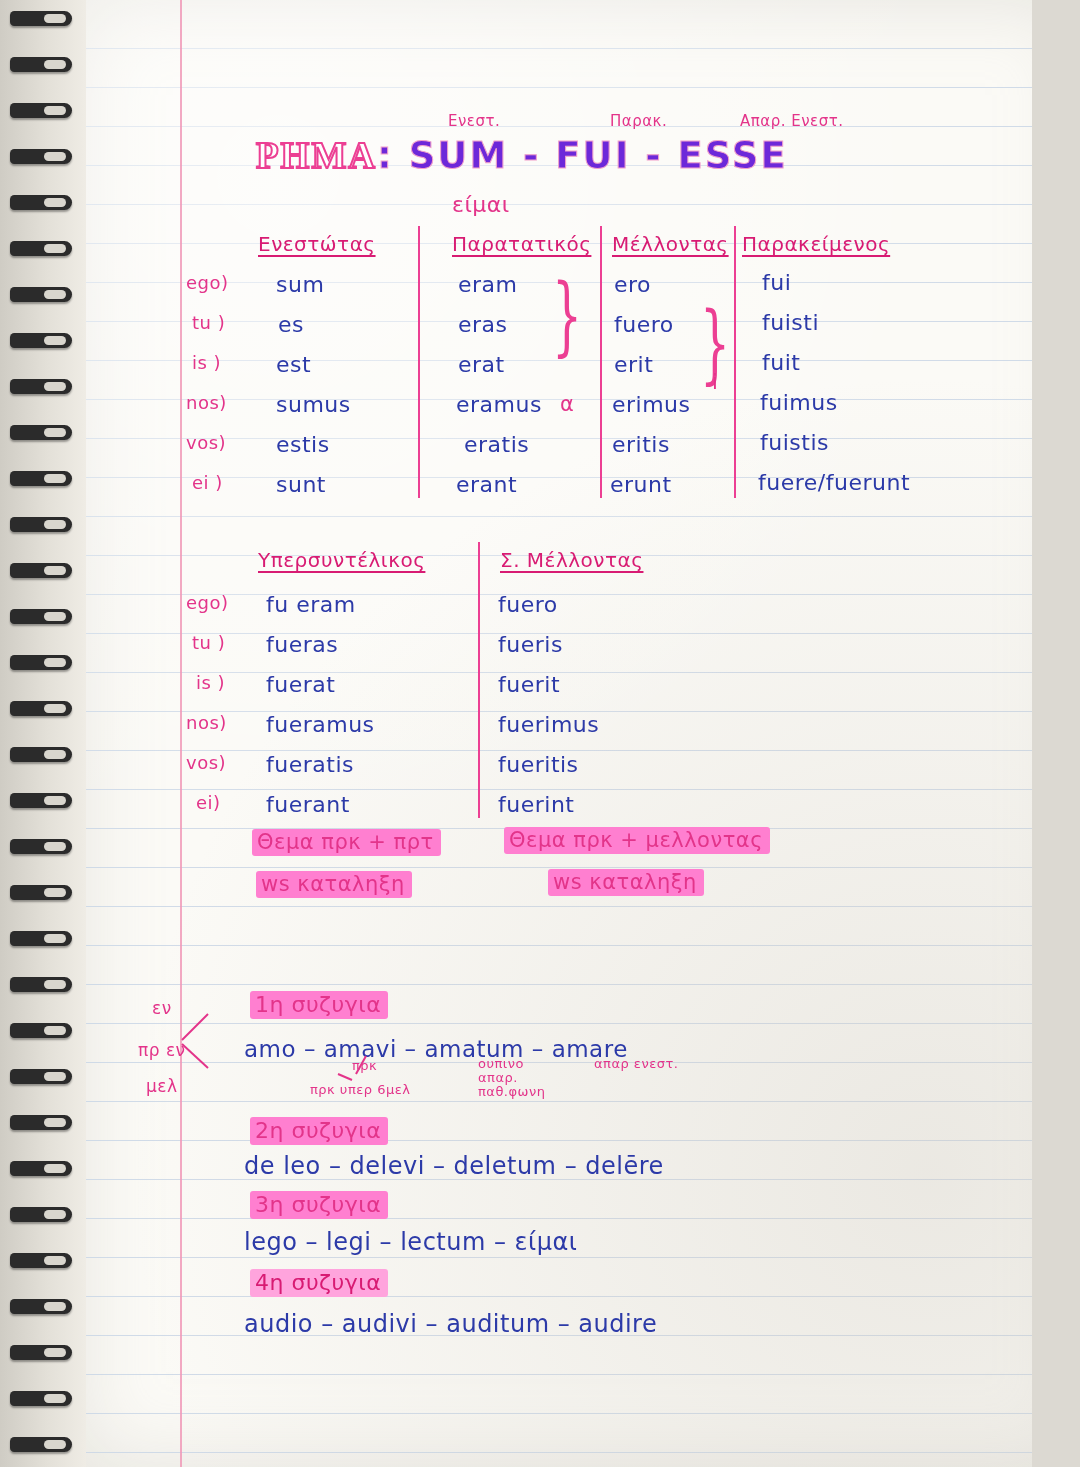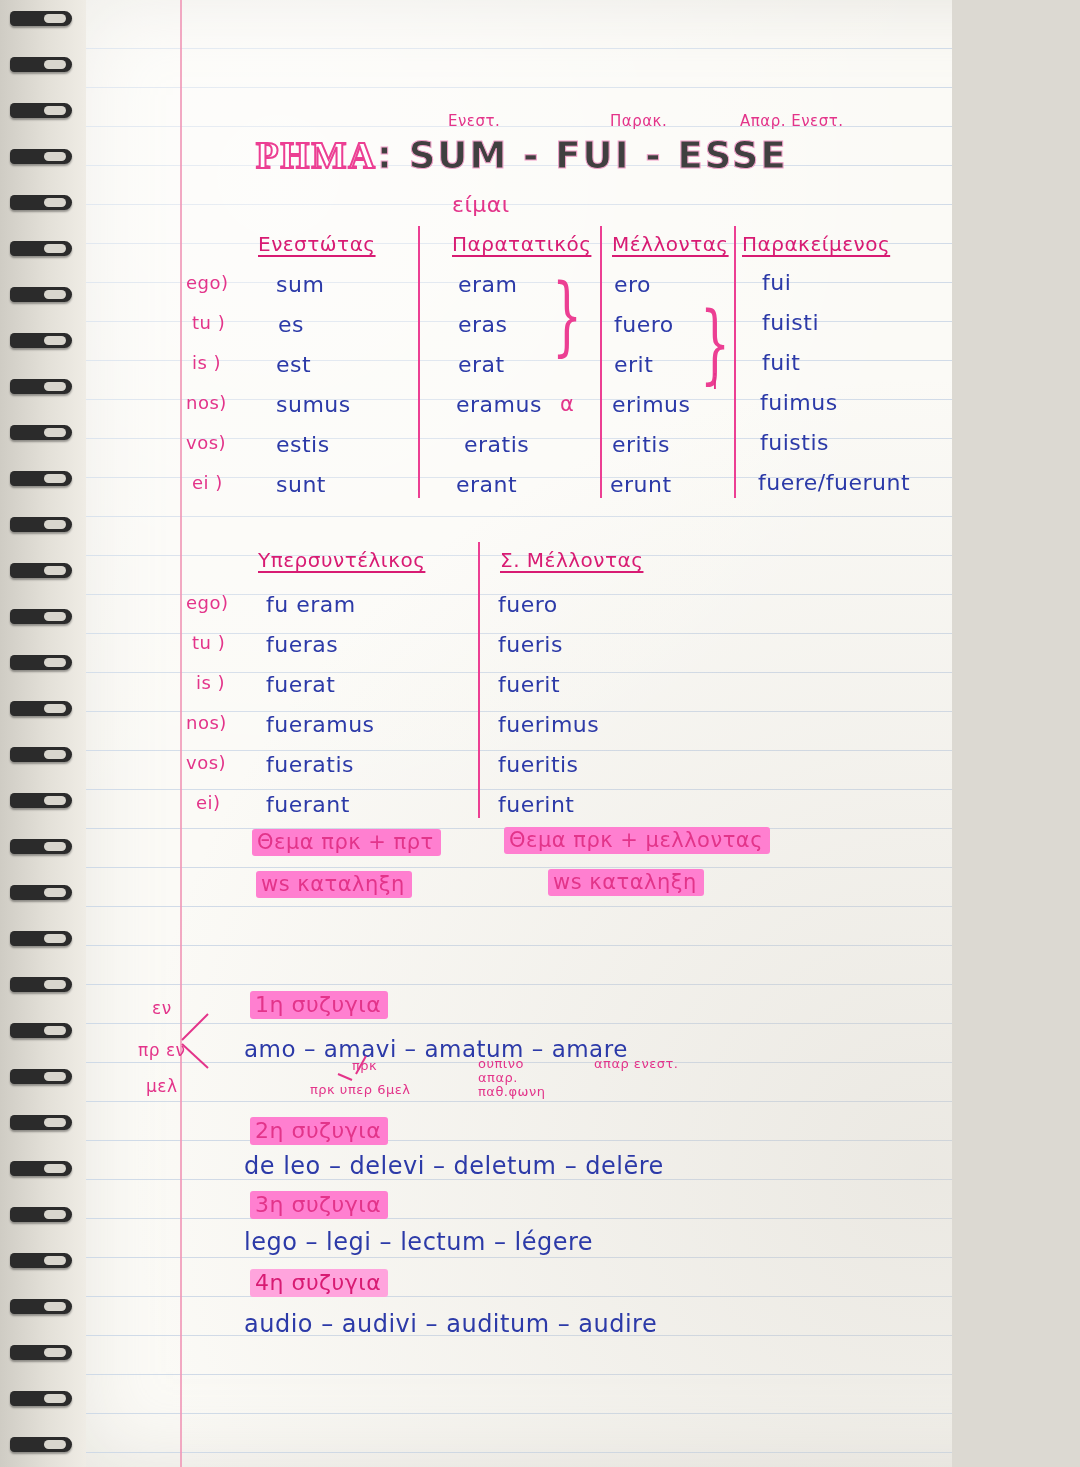--- a/index.html
+++ b/index.html
@@ -2,21 +2,21 @@
 <html><head>
 <meta charset="utf-8">
 <style>
   html, body {
     margin: 0;
     padding: 0;
     background: #dcd9d2;
   }
   .page {
     position: relative;
-    width: 952px;
+    width: 1032px;
     height: 1467px;
     overflow: hidden;
     background: #f3f1ec;
     font-family: "DejaVu Sans", sans-serif;
   }
 
   
   .paper {
     position: absolute;
     left: 78px;
@@ -106,21 +106,21 @@
     font-weight: bold;
     letter-spacing: 2px;
   }
   .title .outline {
     color: #fff;
     -webkit-text-stroke: 2px #ec3f93;
     text-shadow: 0 0 1px #ec3f93;
     font-family: Liberation Serif, serif;
   }
   .title .faded {
-    color: #404040;
+    color: #6d28d9;
     -webkit-text-stroke: 1px #f2a3cb;
   }
   .lbl-small { font-size: 15px; }
   .hdr {
     font-size: 20px;
     text-decoration: underline;
     text-underline-offset: 4px;
   }
   .cell { font-size: 22px; }
   .pron { font-size: 18px; }
@@ -421,20 +421,20 @@
   </svg>
 
   <div class="hw" style="left:250px; top:1118px; font-size:22px;">
     <span class="highlight">2η συζυγια</span>
   </div>
   <div class="hw blue" style="left:244px; top:1152px; font-size:24px;">de leo – delevi – deletum – delēre</div>
 
   <div class="hw" style="left:250px; top:1192px; font-size:22px;">
     <span class="highlight">3η συζυγια</span>
   </div>
-  <div class="hw blue" style="left:244px; top:1228px; font-size:24px;">lego – legi – lectum – légere</div>
+  <div class="hw blue" style="left:244px; top:1228px; font-size:24px;">lego – legi – lectum – είμαι</div>
 
   <div class="hw" style="left:250px; top:1270px; font-size:22px;">
     <span class="highlight-soft">4η συζυγια</span>
   </div>
   <div class="hw blue" style="left:244px; top:1310px; font-size:24px;">audio – audivi – auditum – audire</div>
 
 </div>
 
 </body></html>

